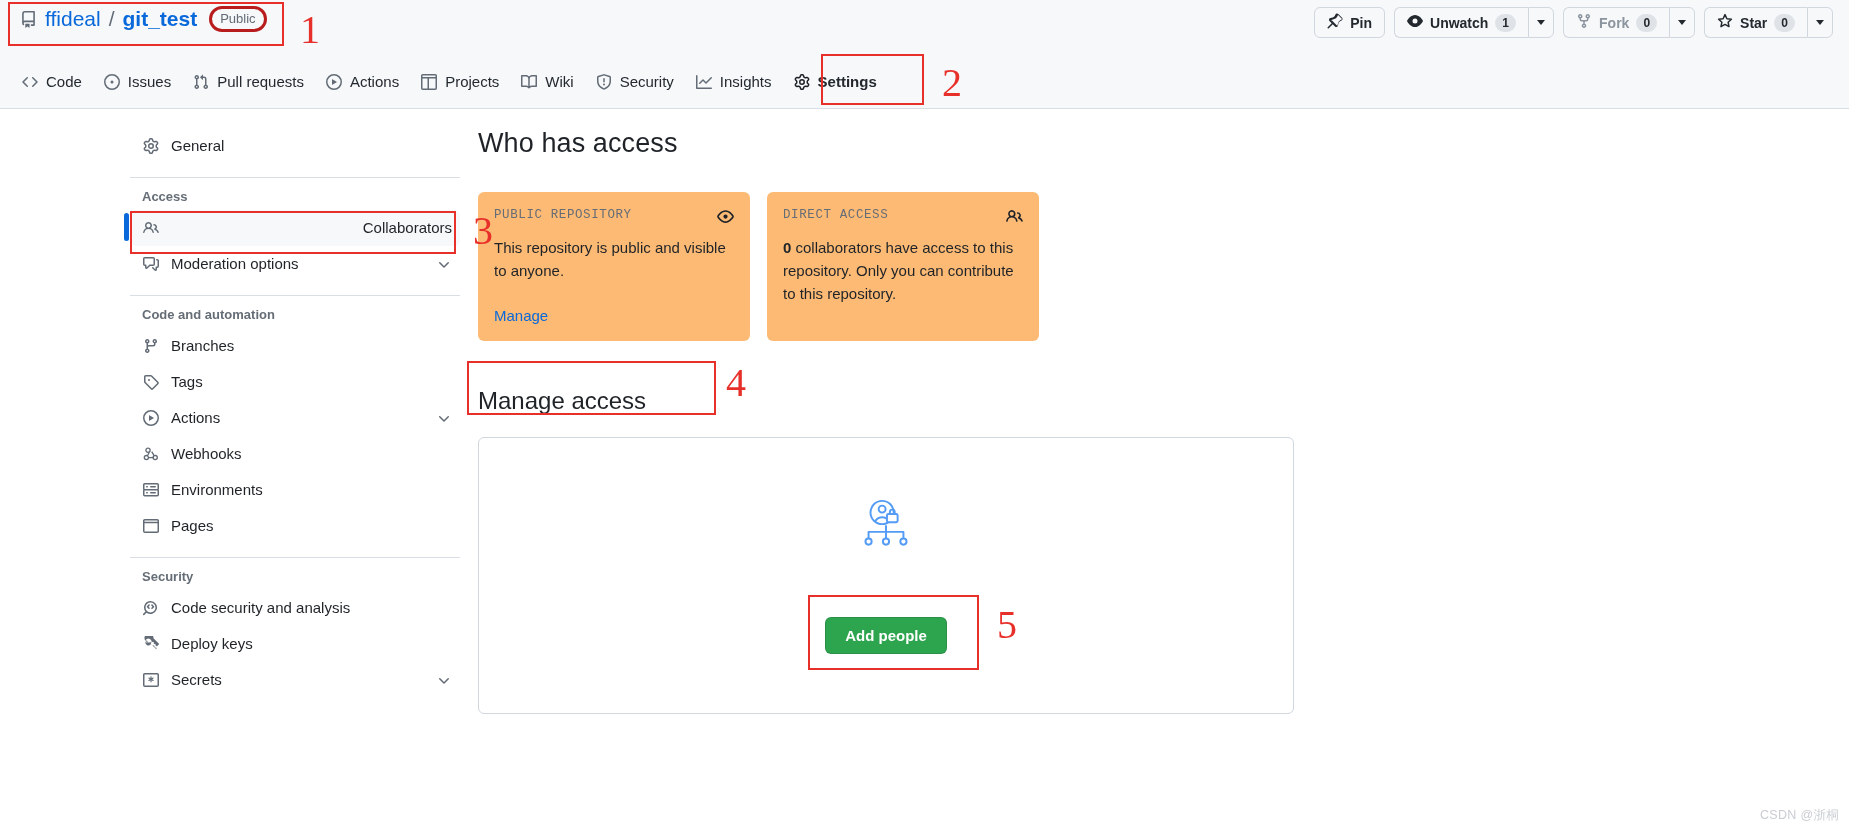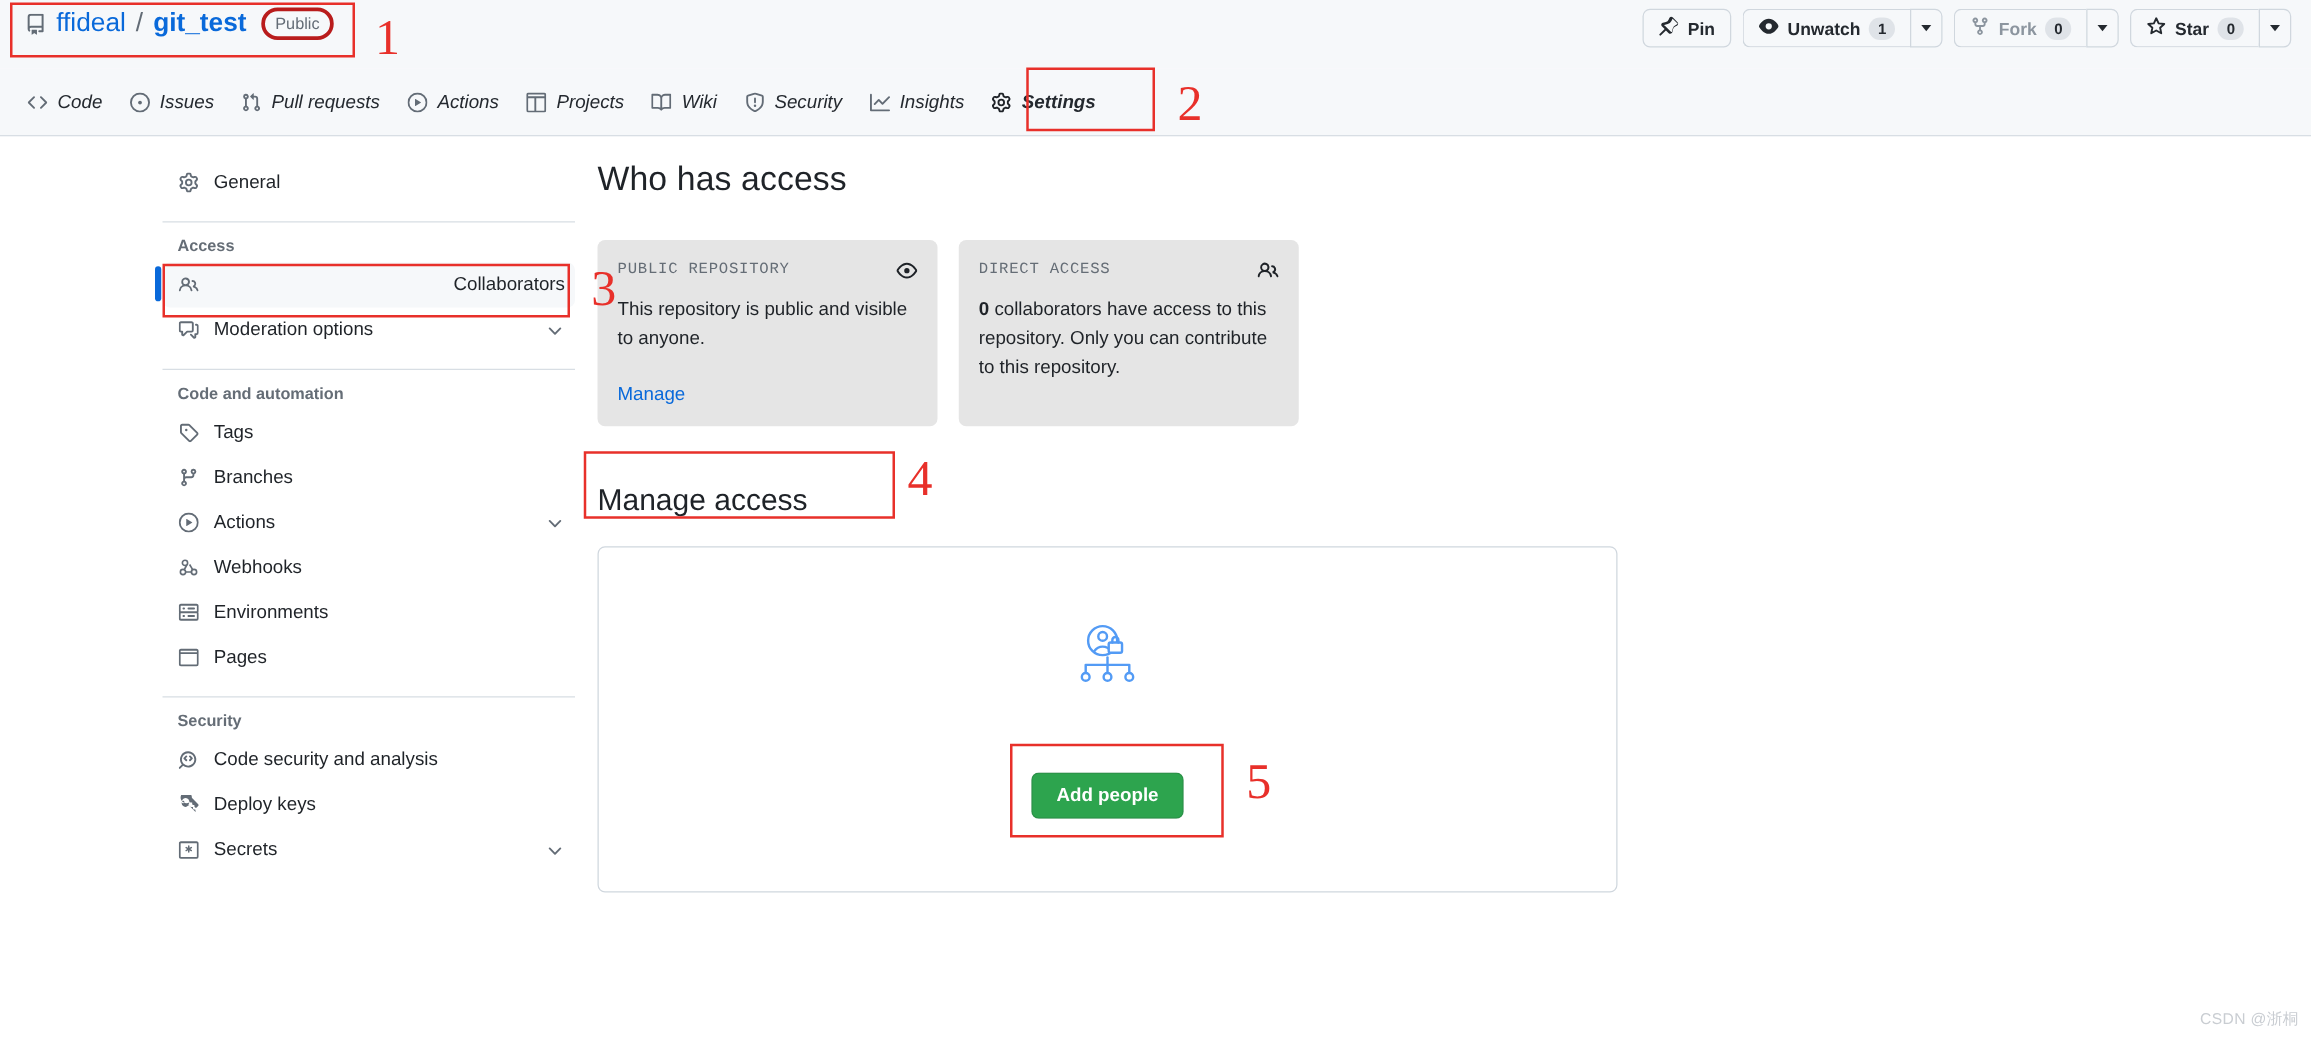--- a/index.html
+++ b/index.html
@@ -56,21 +56,21 @@
 
   
   .nav-tabs {
     position: absolute; top: 55px; left: 0; width: 1849px; height: 54px;
     background: #f6f8fa; border-bottom: 1px solid #d8dee4;
     display: flex; align-items: center; padding-left: 12px; gap: 2px;
   }
   .tab {
     display: inline-flex; align-items: center; gap: 8px;
     padding: 8px 10px; font-size: 15px; color: #24292f;
-    border-radius: 6px; cursor: pointer; white-space: nowrap; font-style: italic;
+    border-radius: 6px; cursor: pointer; white-space: nowrap;
   }
   .tab .ico { color: #636c76; display: flex; align-items: center; }
   .tab.selected { font-weight: 600; }
   .tab.selected .ico { color: #1f2328; }
 
   
   .content { position: absolute; top: 110px; left: 0; width: 1849px; height: 720px; background: #fff; }
 
   
   .sidebar {
@@ -96,21 +96,21 @@
     font-size: 13px; font-weight: 600; color: #656d76;
     padding: 0 8px 0 12px; margin-bottom: 6px;
   }
 
   
   .main { position: absolute; left: 478px; top: 18px; width: 830px; }
   .h1 { font-size: 27px; font-weight: 400; color: #1f2328; letter-spacing: .1px; }
 
   .cards { display: flex; gap: 17px; margin-top: 33px; }
   .card {
-    width: 272px; background: #e5e5e5; border-radius: 6px;
+    width: 272px; background: #fdba74; border-radius: 6px;
     padding: 16px; min-height: 134px;
   }
   .card-head { display: flex; align-items: flex-start; justify-content: space-between; }
   .card-kicker {
     font-family: "Liberation Mono", monospace;
     font-size: 12.5px; letter-spacing: .6px; color: #656d76; text-transform: uppercase;
   }
   .card-ico { color: #1f2328; display: flex; align-items: center; }
   .card-body { margin-top: 11px; font-size: 15px; line-height: 23px; color: #1f2328; }
   .card-body b { font-weight: 600; }
@@ -333,33 +333,33 @@
             </svg>
         </span>
       </div>
 
       <div class="side-sep"></div>
       <div class="side-group-title">Code and automation</div>
 
       <div class="side-item">
         <span class="ico">
           <svg width="16" height="16" viewBox="0 0 16 16" fill="currentColor">
+              <path d="M9.5 3.25a2.25 2.25 0 1 1 3 2.122V6A2.5 2.5 0 0 1 10 8.5H6a1 1 0 0 0-1 1v1.128a2.251 2.251 0 1 1-1.5 0V5.372a2.25 2.25 0 1 1 1.5 0v1.836A2.493 2.493 0 0 1 6 7h4a1 1 0 0 0 1-1v-.628A2.25 2.25 0 0 1 9.5 3.25Zm-6 0a.75.75 0 1 0 1.5 0 .75.75 0 0 0-1.5 0Zm8.25-.75a.75.75 0 1 0 0 1.5.75.75 0 0 0 0-1.5ZM4.25 12a.75.75 0 1 0 0 1.5.75.75 0 0 0 0-1.5Z"></path>
+            </svg>
+        </span>
+        <span class="lbl">Branches</span>
+      </div>
+
+      <div class="side-item">
+        <span class="ico">
+          <svg width="16" height="16" viewBox="0 0 16 16" fill="currentColor">
               <path d="M1 7.775V2.75C1 1.784 1.784 1 2.75 1h5.025c.464 0 .91.184 1.238.513l6.25 6.25a1.75 1.75 0 0 1 0 2.474l-5.026 5.026a1.75 1.75 0 0 1-2.474 0l-6.25-6.25A1.752 1.752 0 0 1 1 7.775Zm1.5 0c0 .066.026.13.073.177l6.25 6.25a.25.25 0 0 0 .354 0l5.025-5.025a.25.25 0 0 0 0-.354l-6.25-6.25a.25.25 0 0 0-.177-.073H2.75a.25.25 0 0 0-.25.25ZM6 5a1 1 0 1 1 0 2 1 1 0 0 1 0-2Z"></path>
             </svg>
         </span>
         <span class="lbl">Tags</span>
-      </div>
-
-      <div class="side-item">
-        <span class="ico">
-          <svg width="16" height="16" viewBox="0 0 16 16" fill="currentColor">
-              <path d="M9.5 3.25a2.25 2.25 0 1 1 3 2.122V6A2.5 2.5 0 0 1 10 8.5H6a1 1 0 0 0-1 1v1.128a2.251 2.251 0 1 1-1.5 0V5.372a2.25 2.25 0 1 1 1.5 0v1.836A2.493 2.493 0 0 1 6 7h4a1 1 0 0 0 1-1v-.628A2.25 2.25 0 0 1 9.5 3.25Zm-6 0a.75.75 0 1 0 1.5 0 .75.75 0 0 0-1.5 0Zm8.25-.75a.75.75 0 1 0 0 1.5.75.75 0 0 0 0-1.5ZM4.25 12a.75.75 0 1 0 0 1.5.75.75 0 0 0 0-1.5Z"></path>
-            </svg>
-        </span>
-        <span class="lbl">Branches</span>
       </div>
 
       <div class="side-item">
         <span class="ico">
           <svg width="16" height="16" viewBox="0 0 16 16" fill="currentColor">
               <path d="M8 0a8 8 0 1 1 0 16A8 8 0 0 1 8 0ZM1.5 8a6.5 6.5 0 1 0 13 0 6.5 6.5 0 0 0-13 0Zm4.879-2.773 4.264 2.559a.25.25 0 0 1 0 .428l-4.264 2.559A.25.25 0 0 1 6 10.559V5.442a.25.25 0 0 1 .379-.215Z"></path>
             </svg>
         </span>
         <span class="lbl">Actions</span>
         <span class="side-chevron">

